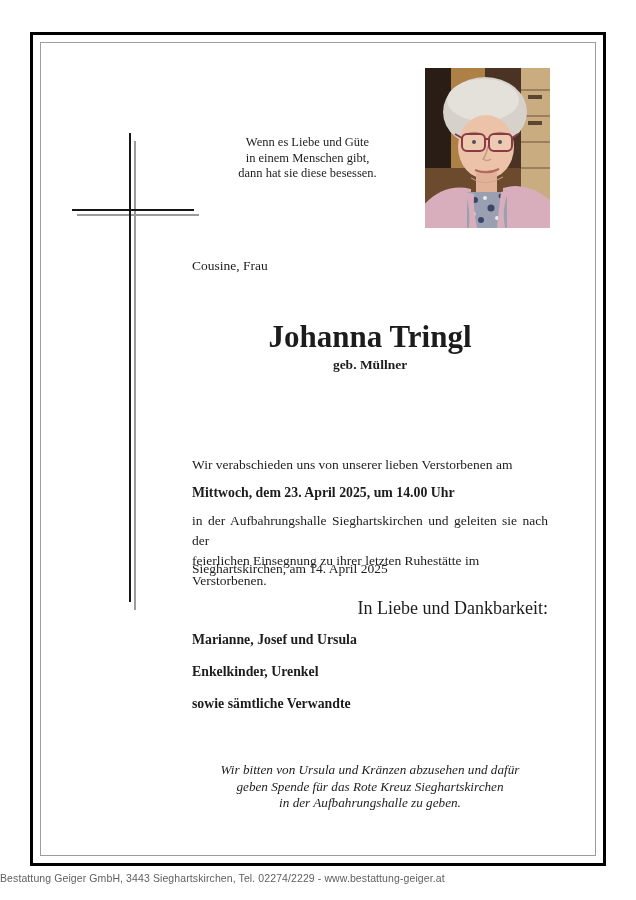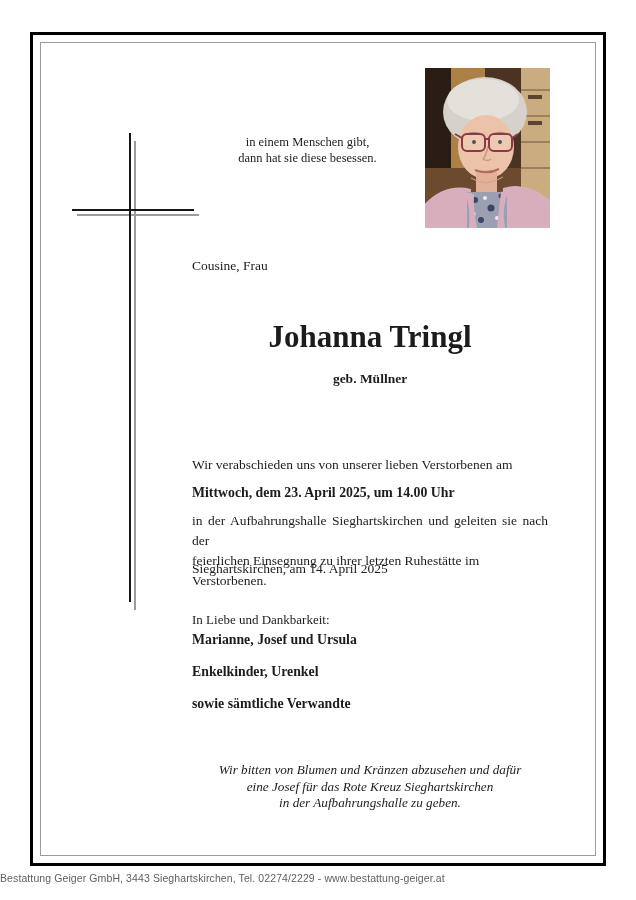--- a/index.html
+++ b/index.html
@@ -40,26 +40,26 @@
   }
   .photo svg { display:block; }
 
   .col { position:absolute; left:192px; width:356px; font-size:13.5px; line-height:20px; }
 
   .jline { text-align:justify; text-align-last:justify; white-space:normal; }
   .lline { text-align:left; }
 
   .name-block { position:absolute; left:192px; top:320px; width:356px; text-align:center; }
   .name  { font-size:31px; font-weight:bold; line-height:34px; white-space:nowrap; }
-  .maiden{ font-size:13.5px; font-weight:bold; line-height:17px; margin-top:16px; }
+  .maiden{ font-size:13.5px; font-weight:bold; line-height:17px; margin-top:2px; }
 
   .bold-center { position:absolute; left:192px; width:356px; text-align:left;
                  font-weight:bold; font-size:13.8px; line-height:20px; }
-  .plain-center{ position:absolute; left:192px; width:356px; text-align:left;
-                 font-size:13px; line-height:20px;margin-top:12px; }
+  .plain-center{ position:absolute; left:192px; width:356px; text-align:right;
+                 font-size:18px; line-height:20px; }
 
   .italic-block {
     position:absolute; left:192px; top:762px; width:356px;
     text-align:center; font-style:italic; font-size:13.2px; line-height:16.5px;
   }
 
   .footer {
     position:absolute; left:0; top:872px; width:636px; text-align:left;
     font-family:"Liberation Sans", sans-serif; font-size:10.5px; color:#5f5f5f;
     letter-spacing:0.1px;
@@ -74,20 +74,21 @@
   <div class="frame-inner"></div>
 
   <div class="cross">
     <div class="v-gray"></div>
     <div class="h-gray"></div>
     <div class="v-black"></div>
     <div class="h-black"></div>
   </div>
 
   <div class="quote">
+    <div>Wenn es Liebe und Güte</div>
     <div>in einem Menschen gibt,</div>
     <div>dann hat sie diese besessen.</div>
   </div>
 
   <div class="photo">
     <svg width="125" height="160" viewBox="0 0 125 160">
 
       <rect x="0" y="0" width="125" height="160" fill="#6b4a2e"></rect>
       <rect x="0" y="0" width="26" height="100" fill="#2a1d15"></rect>
       <rect x="26" y="0" width="34" height="100" fill="#ad8045"></rect>
@@ -170,20 +171,20 @@
   <div class="col" style="top:559px">
     <div class="lline">Sieghartskirchen, am 14. April 2025</div>
   </div>
 
   <div class="plain-center" style="top:598px">In Liebe und Dankbarkeit:</div>
   <div class="bold-center" style="top:630px">Marianne, Josef und Ursula</div>
   <div class="bold-center" style="top:662px">Enkelkinder, Urenkel</div>
   <div class="bold-center" style="top:694px">sowie sämtliche Verwandte</div>
 
   <div class="italic-block">
-    <div>Wir bitten von Blumen und Kränzen abzusehen und dafür</div>
-    <div>eine Josef für das Rote Kreuz Sieghartskirchen</div>
+    <div>Wir bitten von Ursula und Kränzen abzusehen und dafür</div>
+    <div>geben Spende für das Rote Kreuz Sieghartskirchen</div>
     <div>in der Aufbahrungshalle zu geben.</div>
   </div>
 
   <div class="footer">Bestattung Geiger GmbH, 3443 Sieghartskirchen, Tel. 02274/2229 - www.bestattung-geiger.at</div>
 
 </div>
 
 </body></html>

